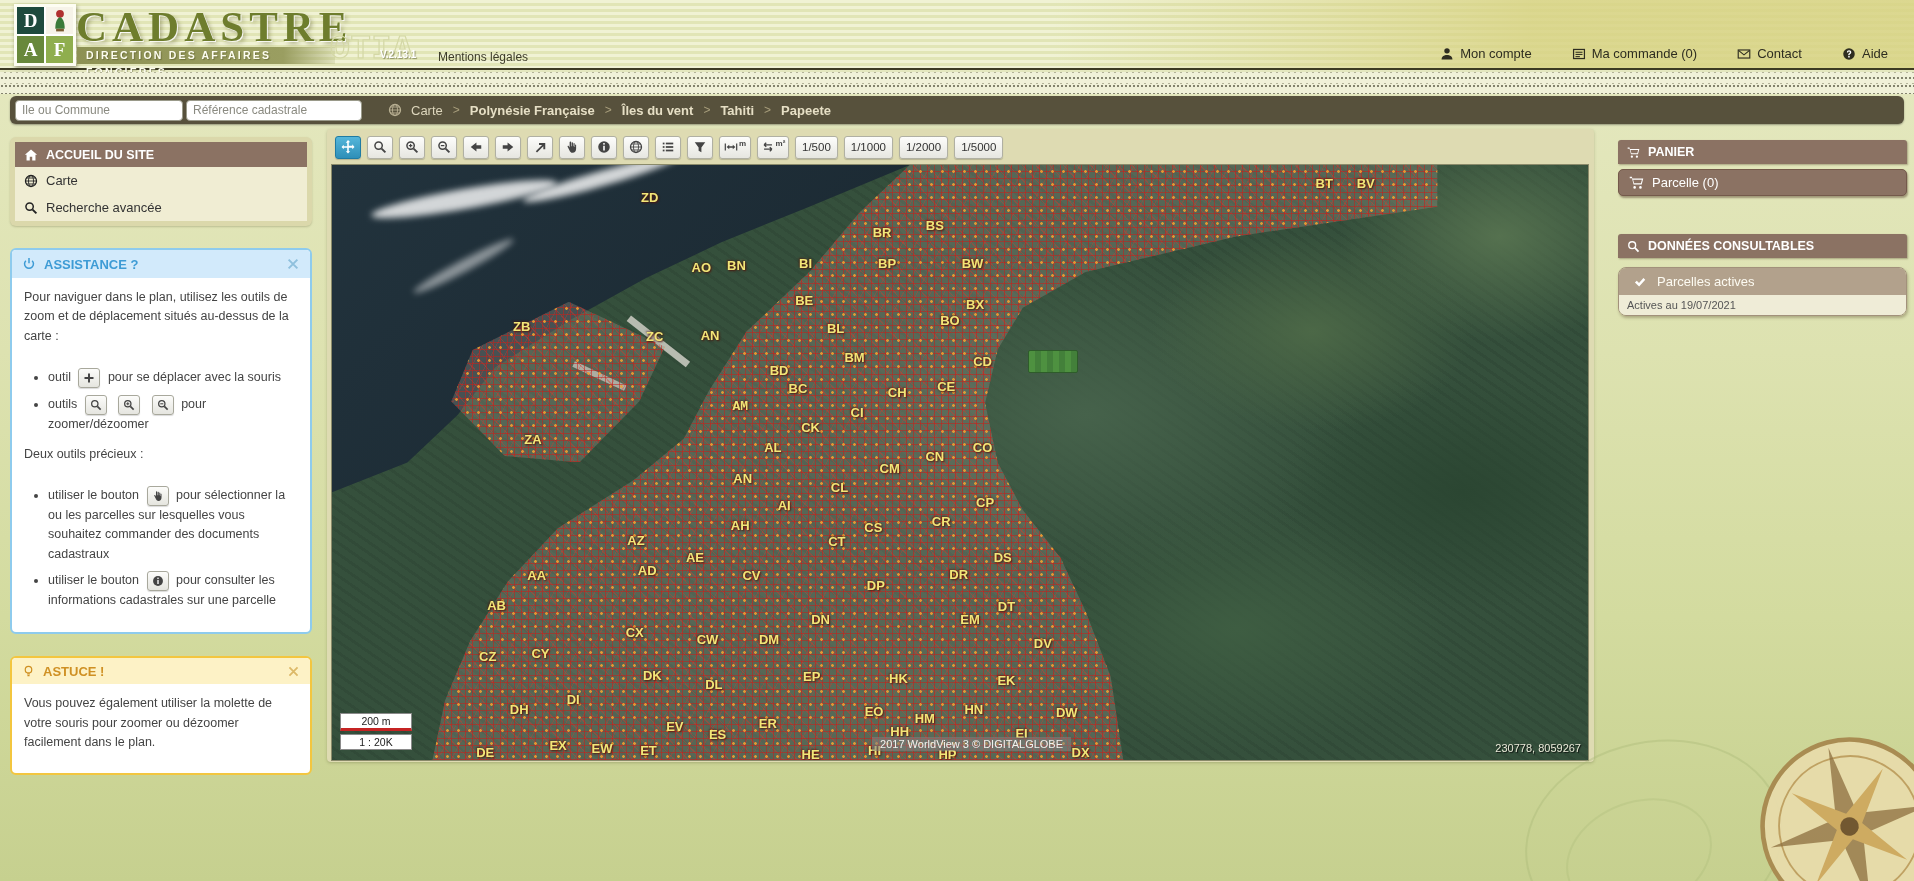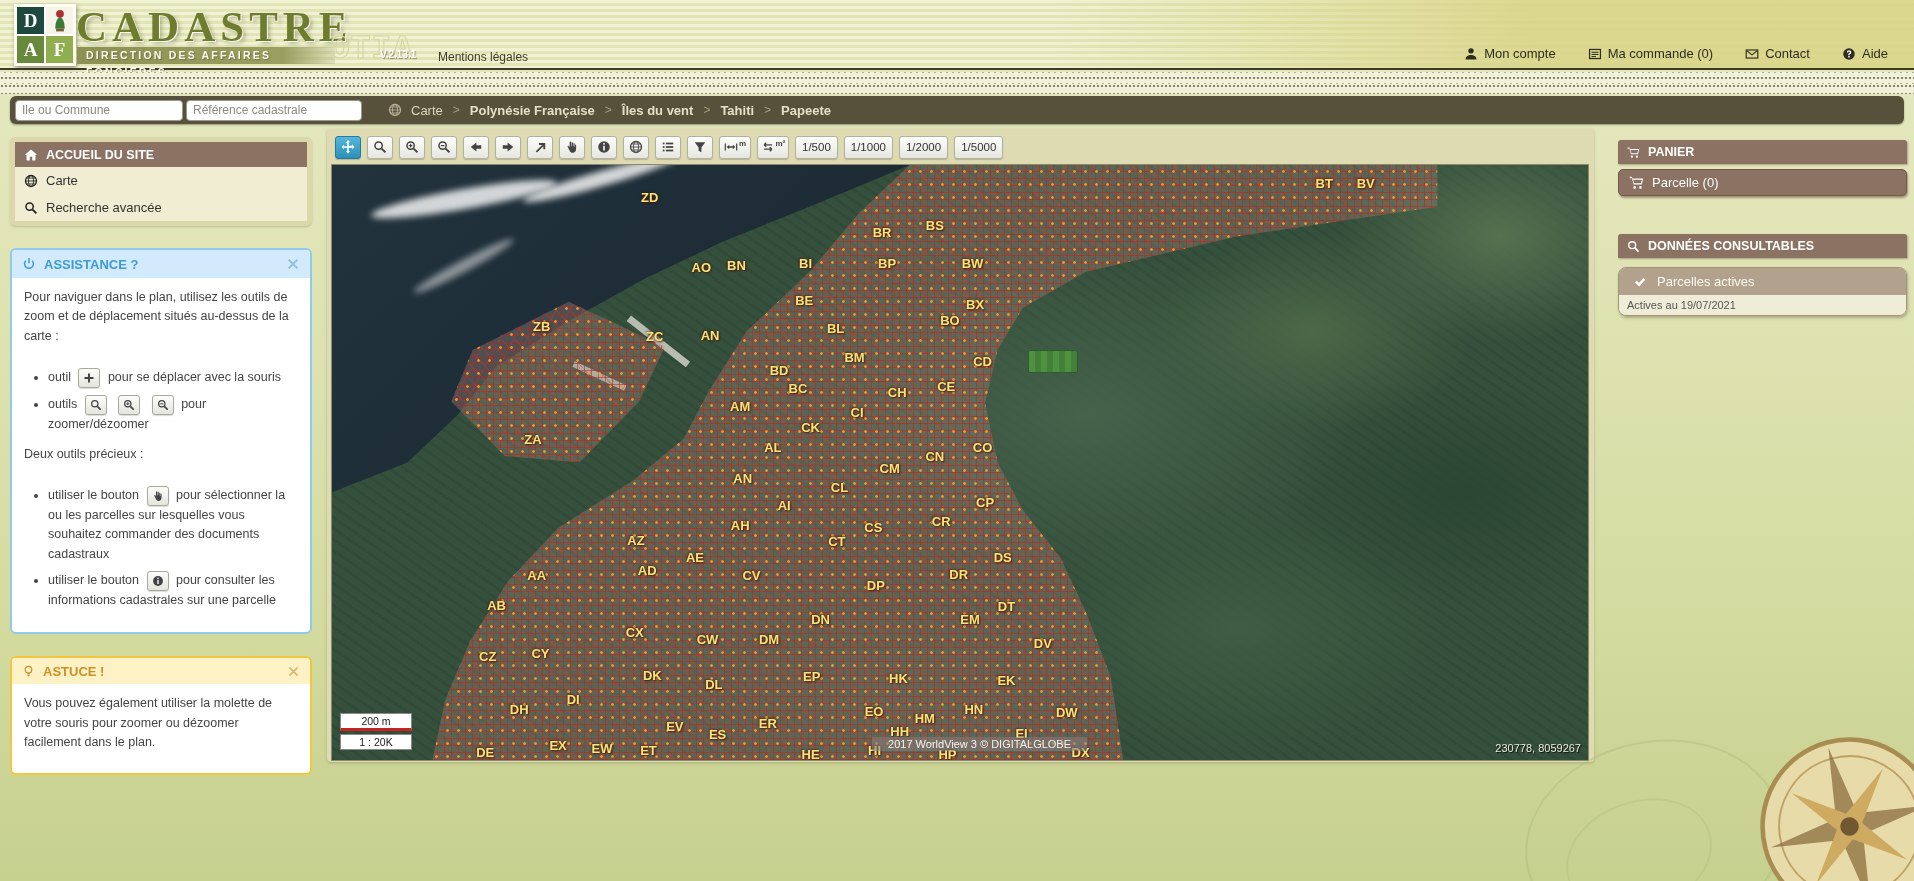--- a/index.html
+++ b/index.html
@@ -29,21 +29,21 @@
   .brand-band { position:absolute; left:77px; top:47px; width:258px; height:17px; line-height:17px;
     background:linear-gradient(90deg,#8d9154 0%, #9a9e61 80%, rgba(154,158,97,.2) 100%);
     color:#fdfdf0; font-size:10.5px; font-weight:bold; letter-spacing:2.2px; padding-left:9px;
     text-shadow:1px 1px 1px rgba(60,60,20,.4); }
   .brand-watermark { position:absolute; left:330px; top:31px;
     font-family:Liberation Mono, monospace; font-weight:bold; font-size:33px; letter-spacing:1px;
     color:transparent; -webkit-text-stroke:1.2px #d4d8a6; }
   .brand-version { position:absolute; left:380px; top:49px; color:#fff; font-weight:bold; font-size:10px;
     text-shadow:1px 1px 1px rgba(60,60,20,.5); }
   .mentions { position:absolute; left:438px; top:50px; color:#3c3b28; font-size:12px; cursor:pointer; }
-  .top-nav { position:absolute; right:26px; top:46px; display:flex; gap:32px; align-items:center; }
+  .top-nav { position:absolute; right:26px; top:46px; display:flex; gap:40px; align-items:center; }
   .nav-item { display:flex; align-items:center; gap:6px; color:#2e2d20; font-size:13px; cursor:pointer; }
   .nav-item .icon { width:14px; height:14px; color:#2e2d20; }
   .icon svg { width:100%; height:100%; display:block; }
   
   .dotted-strip { position:absolute; left:0; top:72px; width:1914px; height:22px;
     background-color:#f0f1d8;
     background-image:
       radial-gradient(circle, rgba(90,90,70,.75) .7px, transparent 1px),
       radial-gradient(circle, rgba(120,120,90,.5) .7px, transparent 1px);
     background-size:4px 8px, 6px 11px; background-position:0 2px, 2px 6px; }
@@ -144,21 +144,21 @@
   .stadium { position:absolute; left:55.4%; top:31.1%; width:4%; height:3.9%;
     background:repeating-linear-gradient(90deg,#4e9140 0 6px,#43803a 6px 12px); border:1px solid #2e5c2a; border-radius:2px; }
   .map-label { position:absolute; transform:translate(-50%,-50%); color:#f2e678; font-weight:bold;
     font-size:13px; text-shadow:1px 1px 2px rgba(80,20,10,.95), -1px -1px 2px rgba(80,20,10,.6);
     pointer-events:none; white-space:nowrap; }
   .scalebar { position:absolute; left:8px; bottom:10px; }
   .scalebox { background:#fff; border:1px solid #8a8a8a; font-size:10.5px; color:#222;
     text-align:center; padding:0 4px; line-height:14px; width:72px; }
   .scalebox.dist { border-bottom:3px solid #c52323; margin-bottom:3px; }
   .attribution { position:absolute; left:43%; bottom:9px; background:rgba(130,130,130,.55);
-    color:#f2f2ee; font-size:11px; padding:1px 16px; white-space:nowrap; }
+    color:#f2f2ee; font-size:11px; padding:1px 8px; white-space:nowrap; }
   .coords { position:absolute; right:7px; bottom:6px; color:#e9e9d8; font-size:11px;
     text-shadow:1px 1px 1px rgba(0,0,0,.8); }
   
   .rightbar { position:absolute; left:1618px; top:140px; width:289px; }
   .rb-panel-hd { background:#8b7263; color:#fff; font-weight:bold; font-size:12.5px; height:24px;
     display:flex; align-items:center; gap:8px; padding:0 9px; border-radius:3px 3px 0 0;
     box-shadow:1px 1px 2px rgba(60,40,20,.35); }
   .rb-panel-hd .icon { width:13px; height:13px; }
   .btn-red { margin:5px 0 0 0; height:30px; width:100%; display:flex; align-items:center; justify-content:center;
     gap:8px; background:linear-gradient(#e2574b,#c13a30); border:1px solid #9f2d24; border-radius:5px;
@@ -562,32 +562,32 @@
         <span class="map-label" style="left: 82.3%; top: 3.1%;">BV</span>
         <span class="map-label" style="left: 43.8%; top: 11.2%;">BR</span>
         <span class="map-label" style="left: 48%; top: 10%;">BS</span>
         <span class="map-label" style="left: 29.4%; top: 17.2%;">AO</span>
         <span class="map-label" style="left: 32.2%; top: 16.8%;">BN</span>
         <span class="map-label" style="left: 37.7%; top: 16.4%;">BI</span>
         <span class="map-label" style="left: 44.2%; top: 16.4%;">BP</span>
         <span class="map-label" style="left: 51%; top: 16.4%;">BW</span>
         <span class="map-label" style="left: 37.6%; top: 22.7%;">BE</span>
         <span class="map-label" style="left: 51.2%; top: 23.3%;">BX</span>
-        <span class="map-label" style="left: 15.1%; top: 27%; margin-left: 20px;">ZB</span>
+        <span class="map-label" style="left: 15.1%; top: 27%;">ZB</span>
         <span class="map-label" style="left: 40.1%; top: 27.4%;">BL</span>
         <span class="map-label" style="left: 49.2%; top: 26%;">BO</span>
         <span class="map-label" style="left: 25.7%; top: 28.8%;">ZC</span>
         <span class="map-label" style="left: 30.1%; top: 28.6%;">AN</span>
         <span class="map-label" style="left: 35.6%; top: 30.7%; margin-top: 22px;">BD</span>
         <span class="map-label" style="left: 41.6%; top: 32.3%;">BM</span>
         <span class="map-label" style="left: 51.8%; top: 32.9%;">CD</span>
         <span class="map-label" style="left: 37.1%; top: 37.4%;">BC</span>
         <span class="map-label" style="left: 45%; top: 38.2%;">CH</span>
         <span class="map-label" style="left: 48.9%; top: 37.2%;">CE</span>
-        <span class="map-label" style="left: 32.5%; top: 40.5%;">AM</span>
+        <span class="map-label" style="left: 32.5%; top: 40.5%; font-family: Liberation Mono, monospace;">AM</span>
         <span class="map-label" style="left: 41.8%; top: 41.5%;">CI</span>
         <span class="map-label" style="left: 38.1%; top: 44%;">CK</span>
         <span class="map-label" style="left: 35.1%; top: 47.4%;">AL</span>
         <span class="map-label" style="left: 51.8%; top: 47.4%;">CO</span>
         <span class="map-label" style="left: 16%; top: 46%;">ZA</span>
         <span class="map-label" style="left: 44.4%; top: 50.9%;">CM</span>
         <span class="map-label" style="left: 48%; top: 48.9%;">CN</span>
         <span class="map-label" style="left: 32.7%; top: 52.6%;">AN</span>
         <span class="map-label" style="left: 40.4%; top: 54.2%;">CL</span>
         <span class="map-label" style="left: 36%; top: 57.1%;">AI</span>

